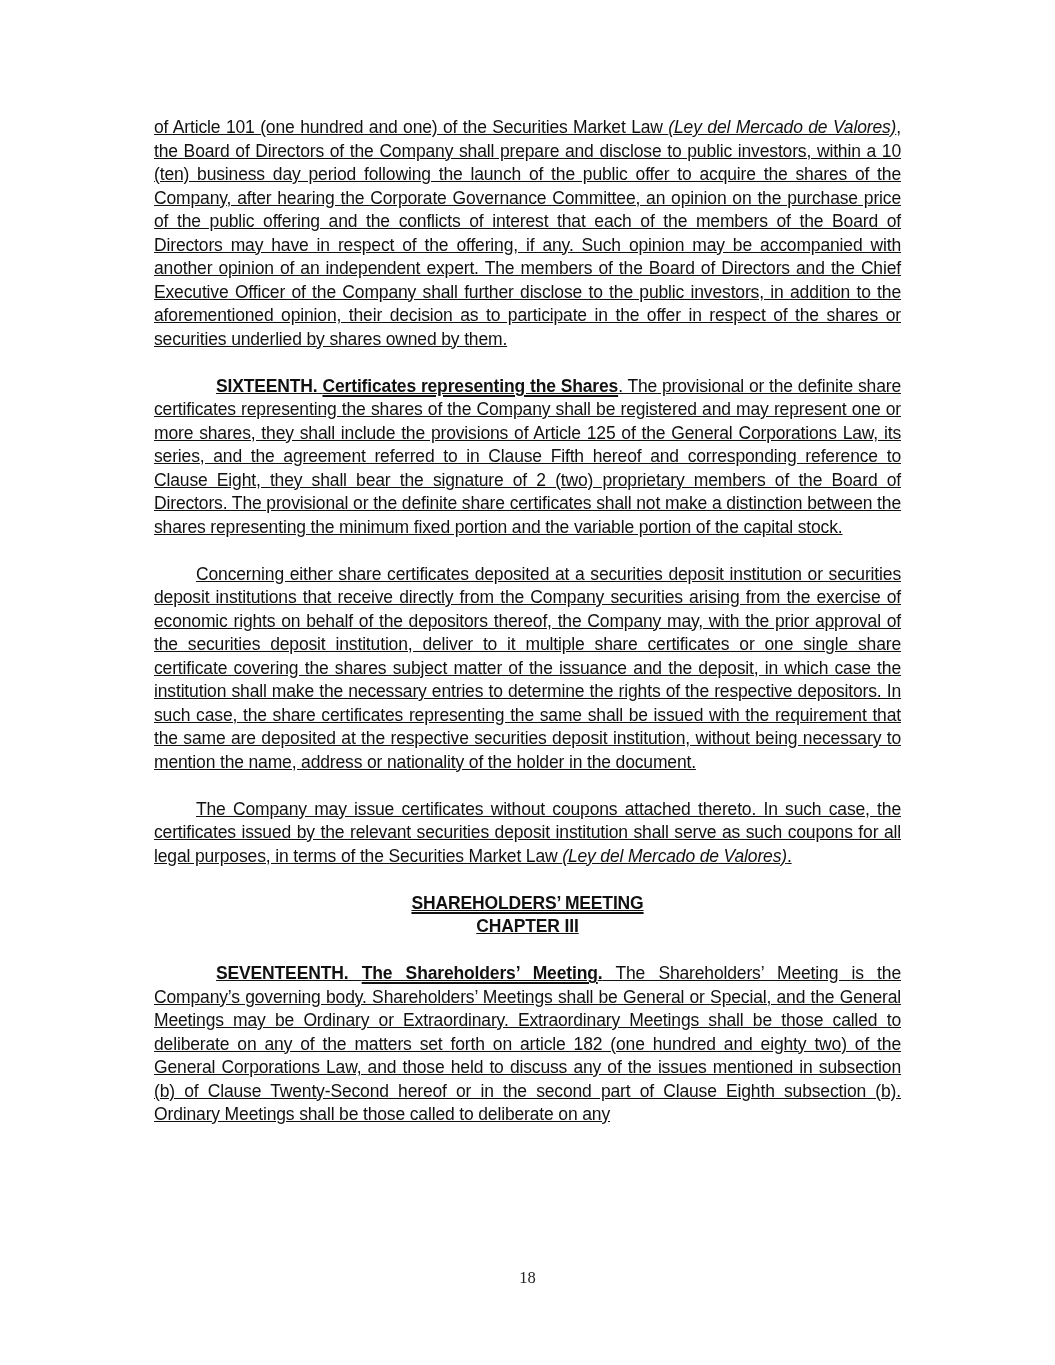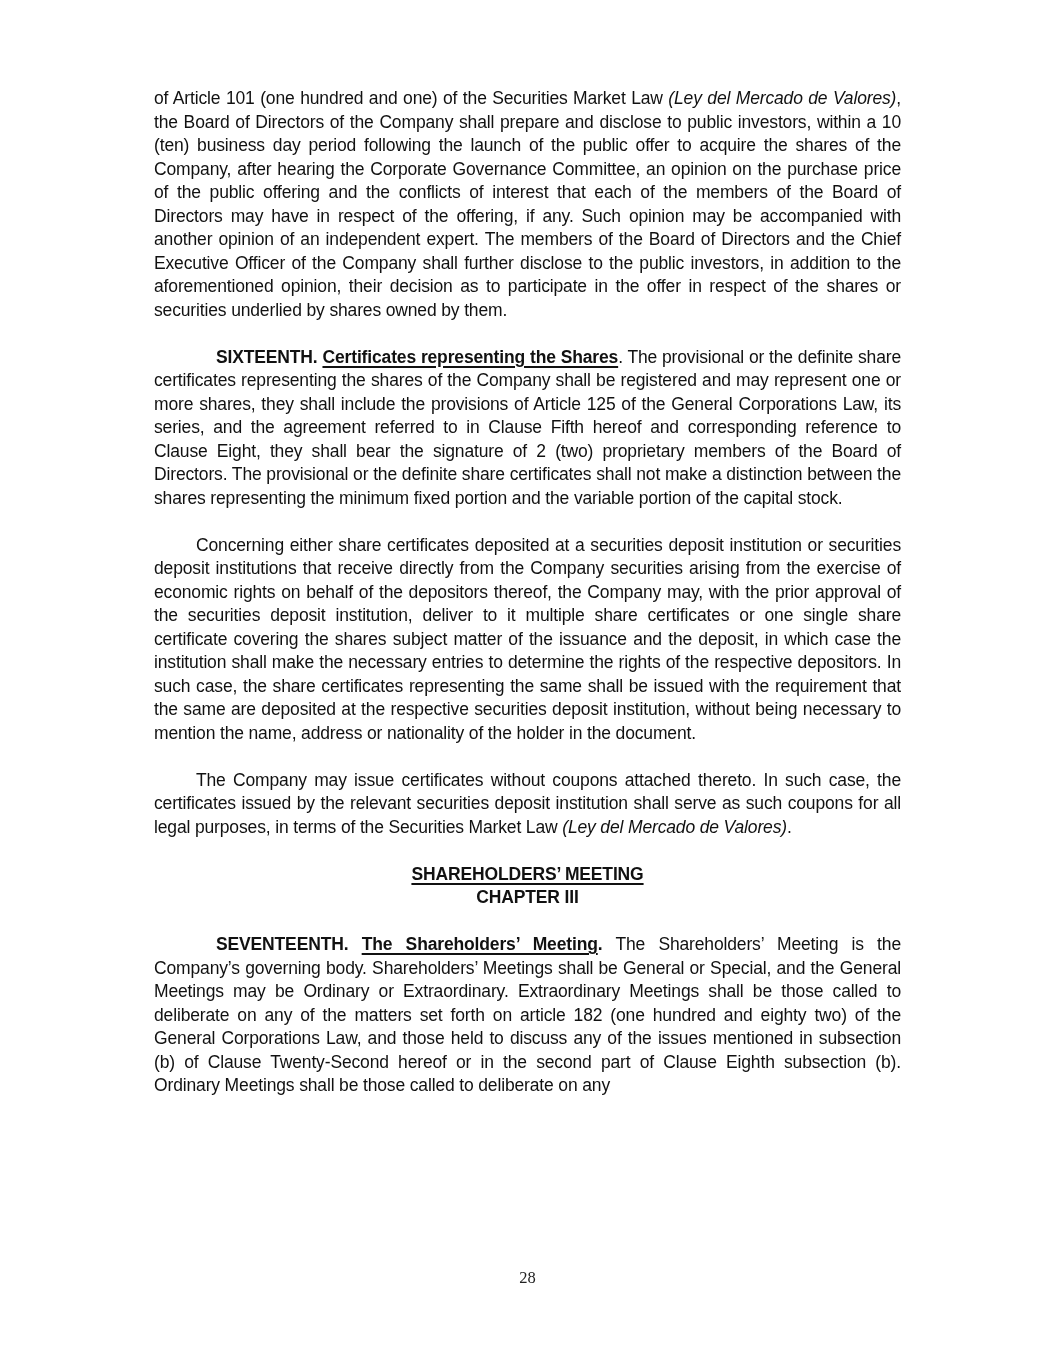--- a/index.html
+++ b/index.html
@@ -11,21 +11,22 @@
     margin: 0 auto;
     background: #ffffff;
     overflow: hidden;
     font-family: "Liberation Sans", sans-serif;
     font-size: 17.5px;
     line-height: 23.5px;
     color: #111111;
     letter-spacing: -0.15px;
   }
   .content {
-    padding: 87px 154px 0 154px;
+    padding: 116px 154px 0 154px;
+    text-decoration: underline;
   }
   .para {
     text-align: justify;
     margin-bottom: 23.5px;
   }
   .indent-sm { text-indent: 42px; }
   .indent-lg { text-indent: 62px; }
   .bold { font-weight: bold; }
   .italic { font-style: italic; }
   .underline { text-decoration: underline; text-underline-offset: 3px; text-decoration-thickness: 1.6px; }
@@ -64,15 +65,15 @@
     <div class="chapter-heading">
       <span class="line underline">SHAREHOLDERS’ MEETING</span>
       <span class="line">CHAPTER III</span>
     </div>
 
     <p class="para indent-lg"><span class="bold">SEVENTEENTH. </span><span class="bold underline">The Shareholders’ Meeting</span><span class="bold">.</span><span> The Shareholders’ Meeting is the Company’s governing body. Shareholders’ Meetings shall be General or Special, and the General Meetings may be Ordinary or Extraordinary. Extraordinary Meetings shall be those called to deliberate on any of the matters set forth on article 182 (one hundred and eighty two) of the General Corporations Law, and those held to discuss any of the issues mentioned in subsection (b) of Clause Twenty-Second hereof or in the second part of Clause Eighth subsection (b). Ordinary Meetings shall be those called to deliberate on any</span></p>
 
   </div>
 
   <div class="page-footer">
-    <span>28</span>
+    <span>18</span>
   </div>
 </div>
 
 </body></html>

